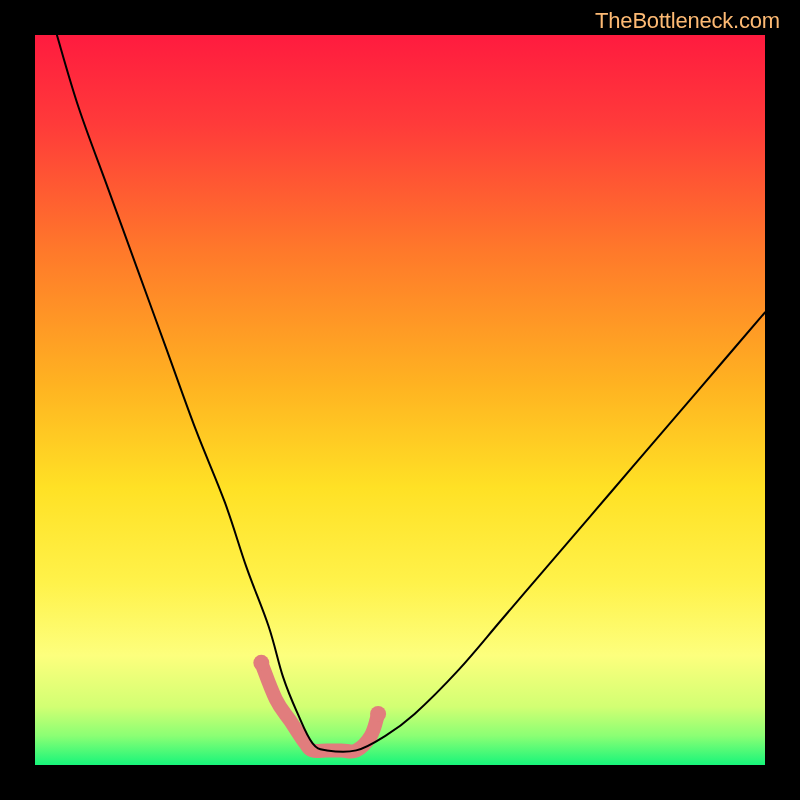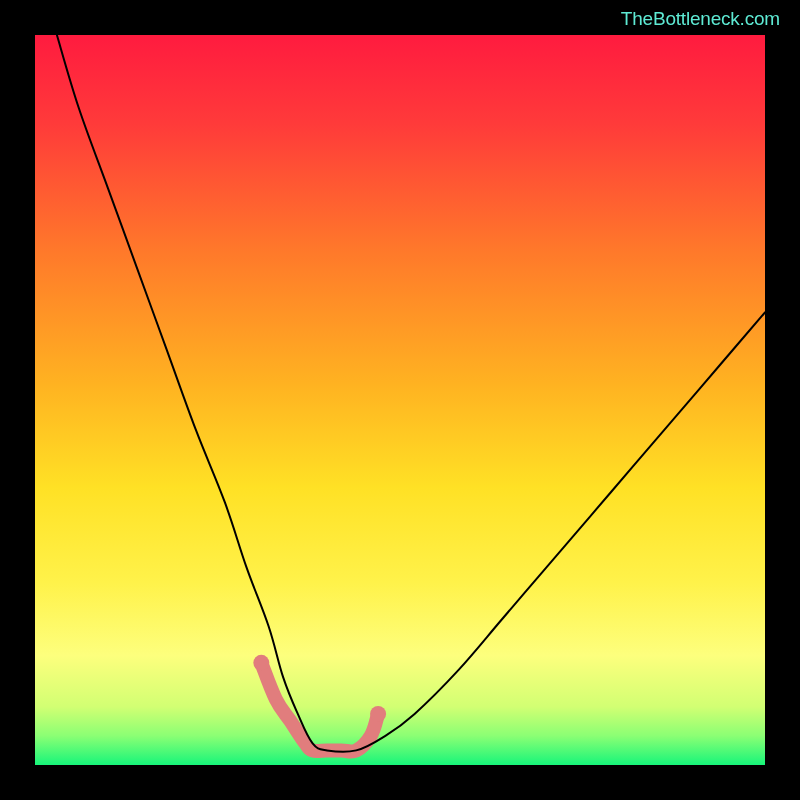--- a/index.html
+++ b/index.html
@@ -24,22 +24,22 @@
     top: 35px;
     left: 35px;
     width: 730px;
     height: 730px;
     overflow: hidden;
   }
   .watermark {
     position: absolute;
     top: 8px;
     right: 20px;
-    color: #5eead4;
-    font-size: 19px;
+    color: #fdba74;
+    font-size: 22px;
     font-weight: 500;
     letter-spacing: -0.2px;
     z-index: 100;
   }
   svg {
     display: block;
   }
 </style>
 </head>
 <body>

